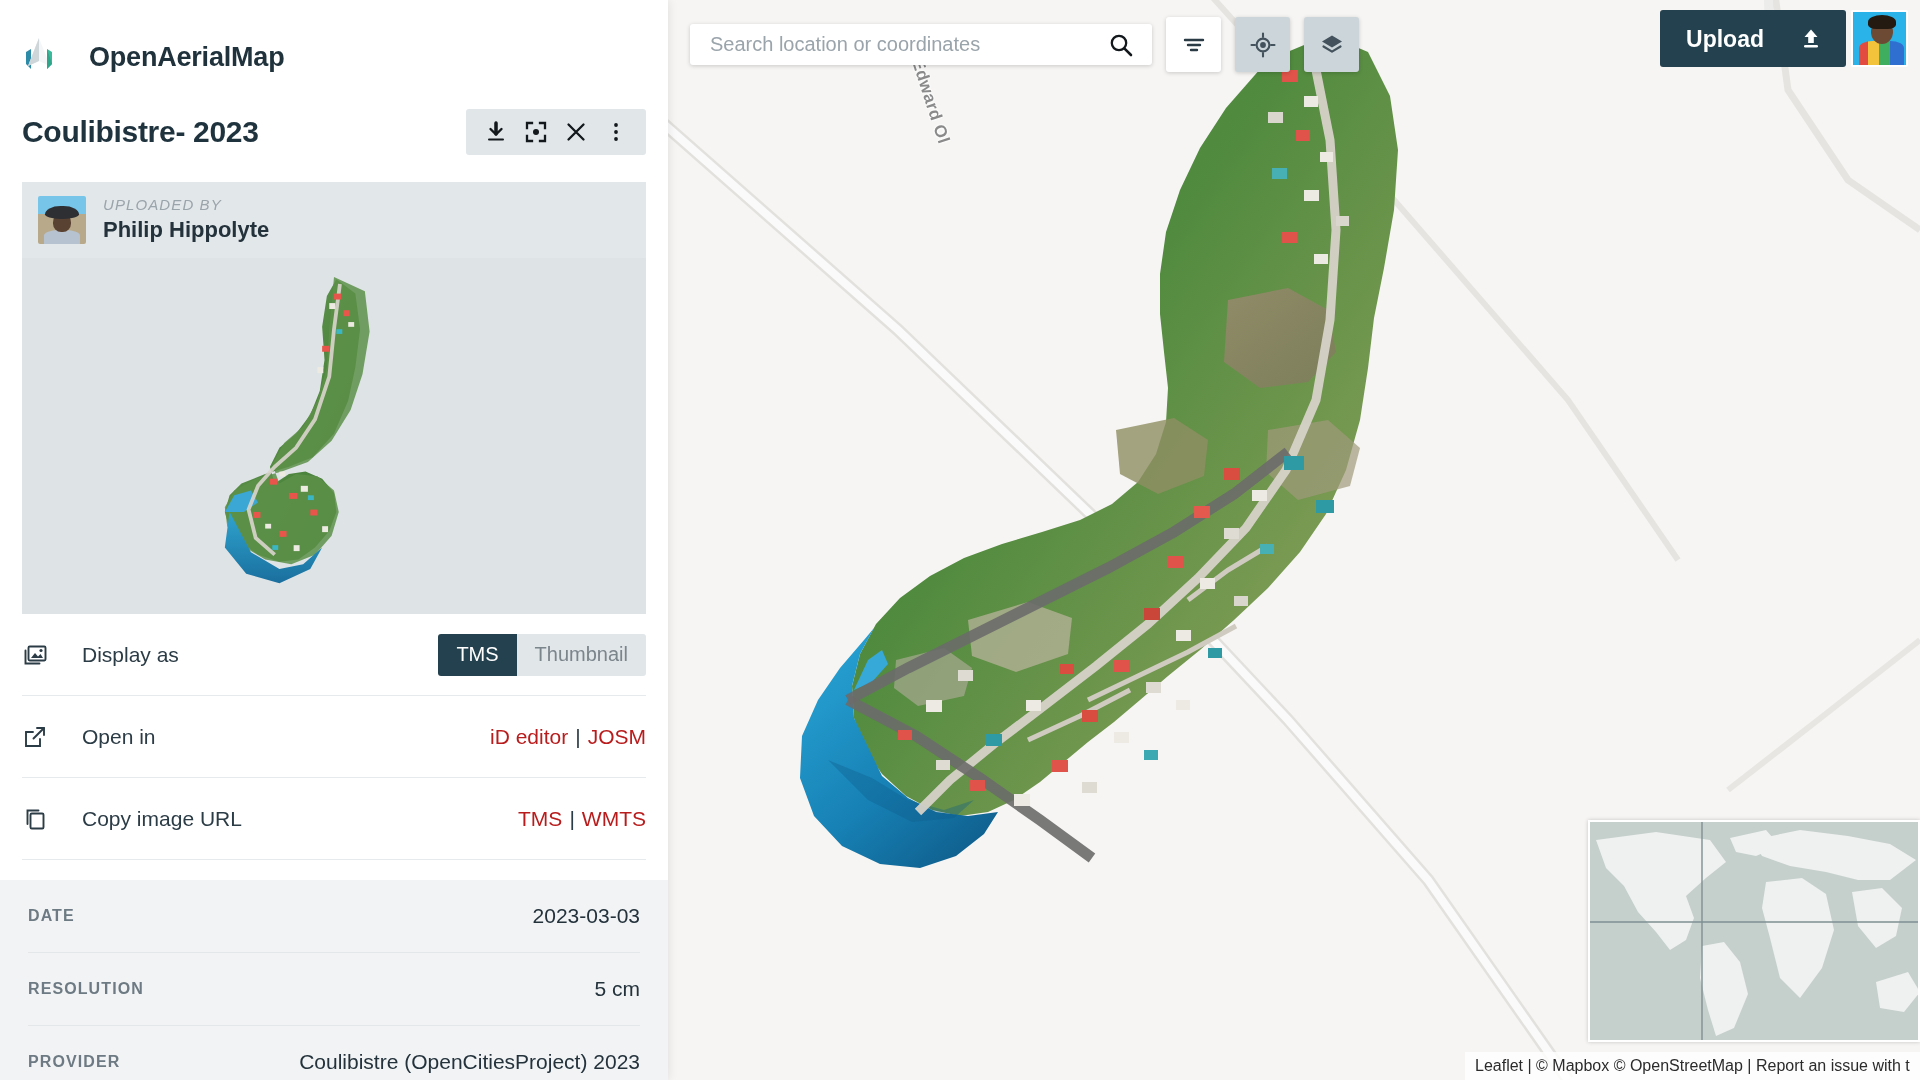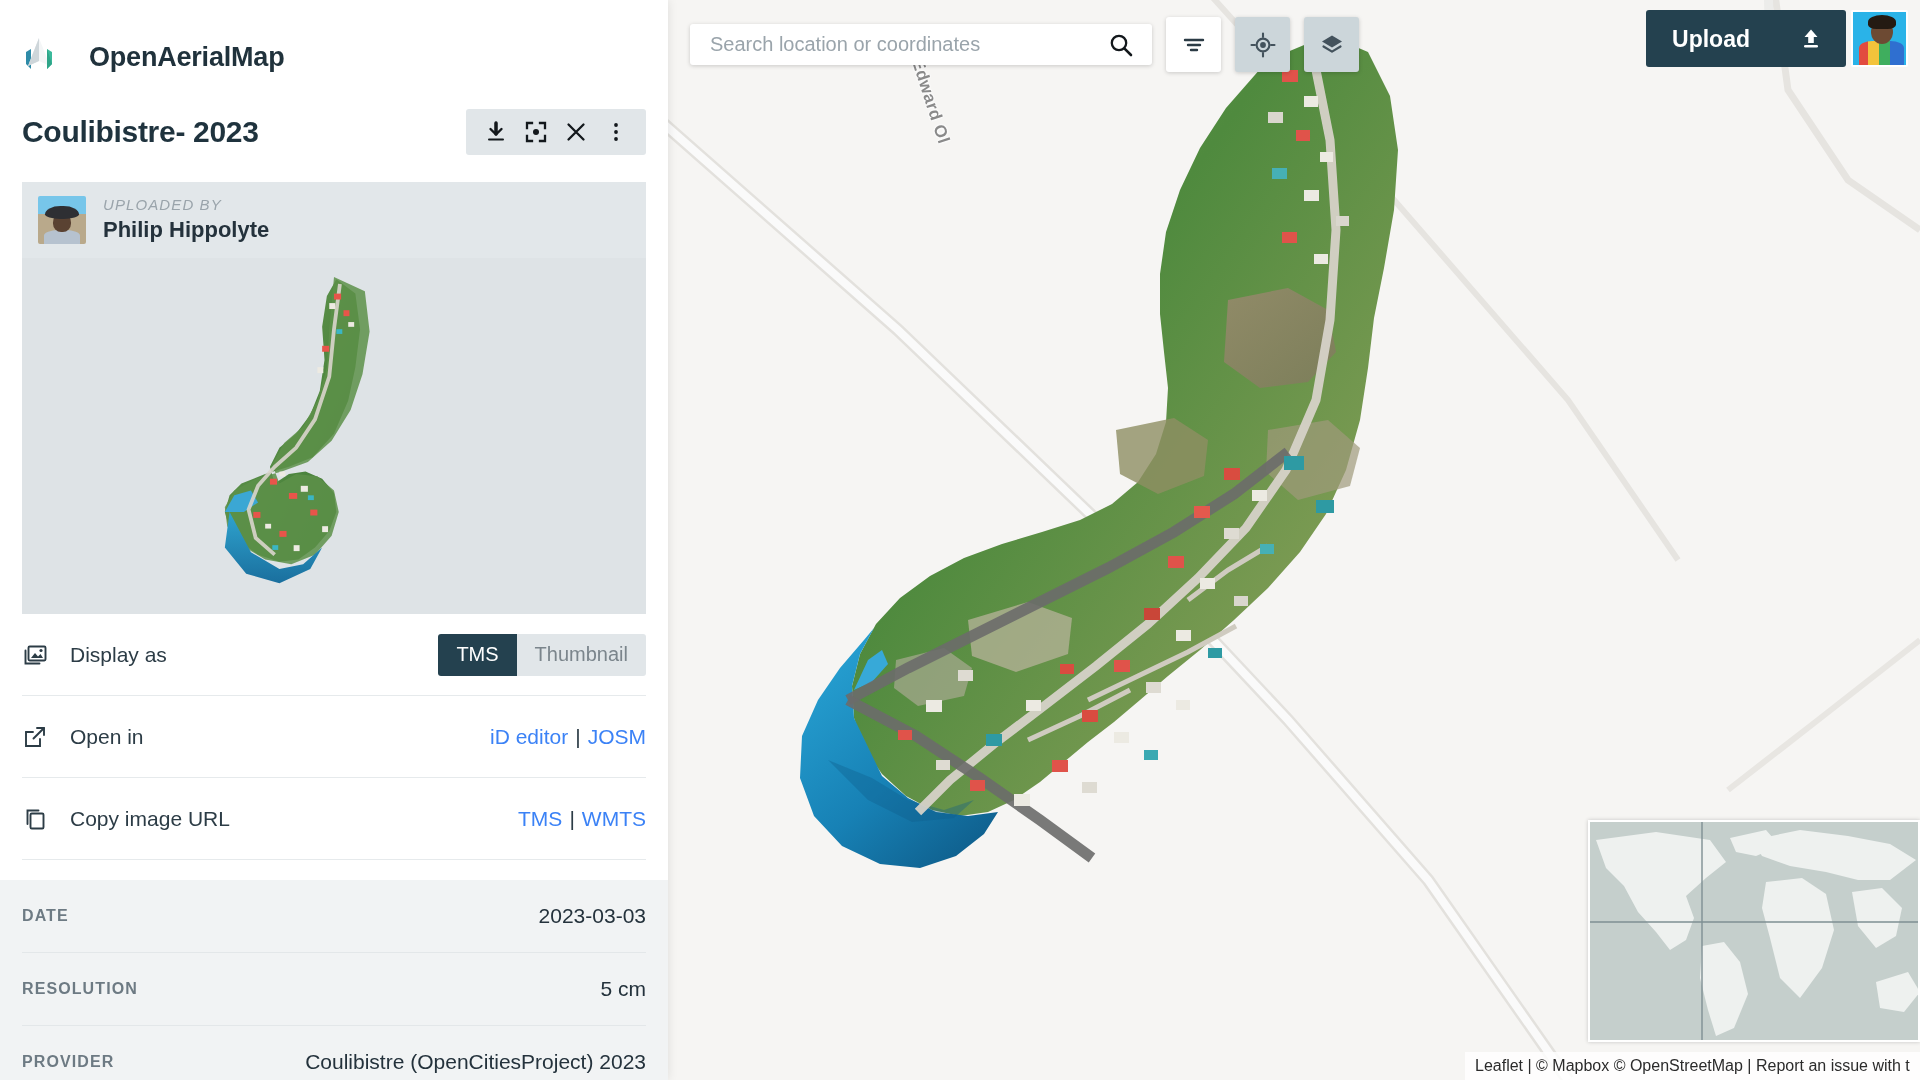--- a/index.html
+++ b/index.html
@@ -96,40 +96,40 @@
     position: relative; overflow: hidden;
   }
   .preview-img { position: absolute; left: 0; top: 0; width: 100%; height: 100%; }
 
   .row {
     margin: 0 22px;
     height: 82px;
     display: flex; align-items: center; justify-content: space-between;
     border-bottom: 1px solid #e6eaec;
   }
-  .row-left { display: flex; align-items: center; gap: 22px; }
+  .row-left { display: flex; align-items: center; gap: 34px; }
   .row-label { font-size: 21px; color: #2c3c46; }
   .row-icon { width: 26px; height: 26px; display: block; }
 
   .seg {
     display: flex; height: 42px; border-radius: 3px; overflow: hidden;
   }
   .seg-item {
     display: flex; align-items: center; justify-content: center;
     padding: 0 18px; font-size: 20px; cursor: pointer;
     background: #e1e6e9; color: #7b858c;
   }
   .seg-item.active { background: #24414f; color: #ffffff; font-weight: normal; }
 
-  .link { color: #3b82f6; font-size: 21px; cursor: pointer; }
+  .link { color: #b91c1c; font-size: 21px; cursor: pointer; }
   .sep { color: #2c3c46; font-size: 21px; padding: 0 7px; }
 
   .meta-area { background: #f1f3f4; margin-top: 20px; padding: 0 0 0 0; }
   .meta-row {
-    margin: 0 22px;
+    margin: 0 28px;
     height: 73px;
     display: flex; align-items: center; justify-content: space-between;
     border-bottom: 1px solid #e3e7e9;
   }
   .meta-key {
     font-size: 16px; color: #6d7a83; letter-spacing: 1.1px; font-weight: bold;
   }
   .meta-val { font-size: 21px; color: #24323c; }
 
   
@@ -162,21 +162,21 @@
     background: #ffffff; border: none;
   }
   .map-btn.toned { background: #ccd6da; }
 
   .topbar-right {
     position: absolute; top: 10px; right: 12px;
     display: flex; align-items: center; gap: 5px; z-index: 11;
   }
   .upload-btn {
     height: 57px; background: #24414f; color: #fff;
-    display: flex; align-items: center; gap: 48px;
+    display: flex; align-items: center; gap: 34px;
     padding: 1px 22px 0 26px; border-radius: 3px;
     font-size: 23px; font-weight: bold; cursor: pointer; border: none;
     font-family: "Liberation Sans", sans-serif;
   }
   .avatar-lg {
     width: 57px; height: 57px; border-radius: 2px; overflow: hidden;
     background: #2ab3e8; position: relative; cursor: pointer;
     border: 2px solid #fff;
   }
   .avatar-lg .head2 {

